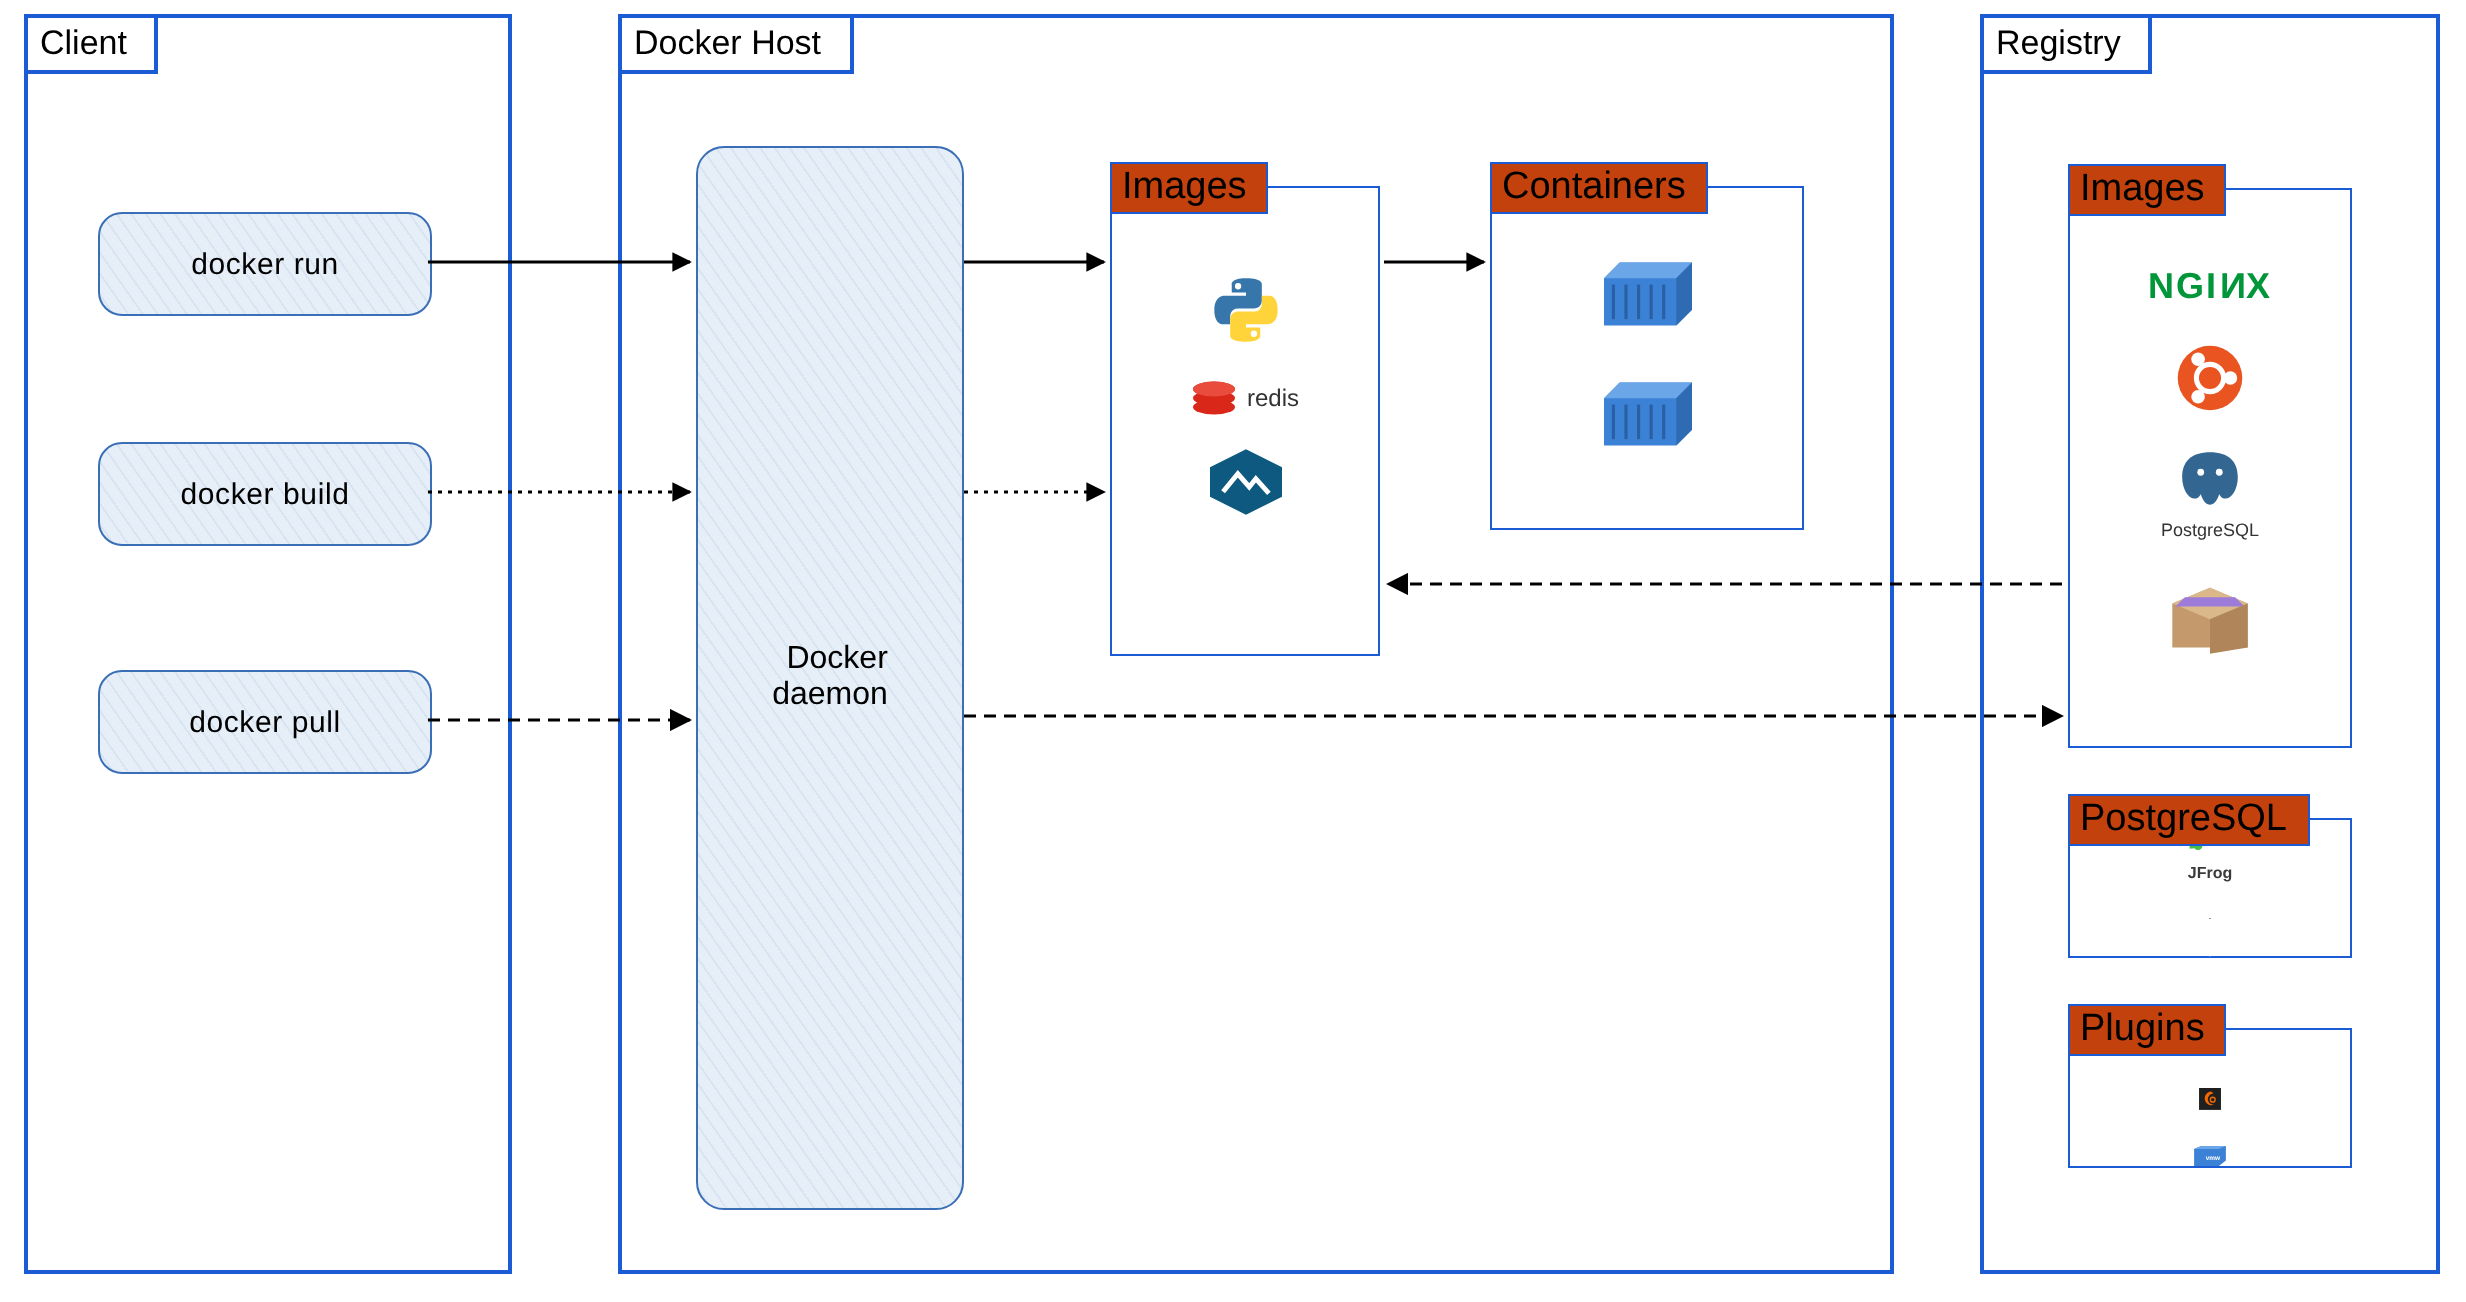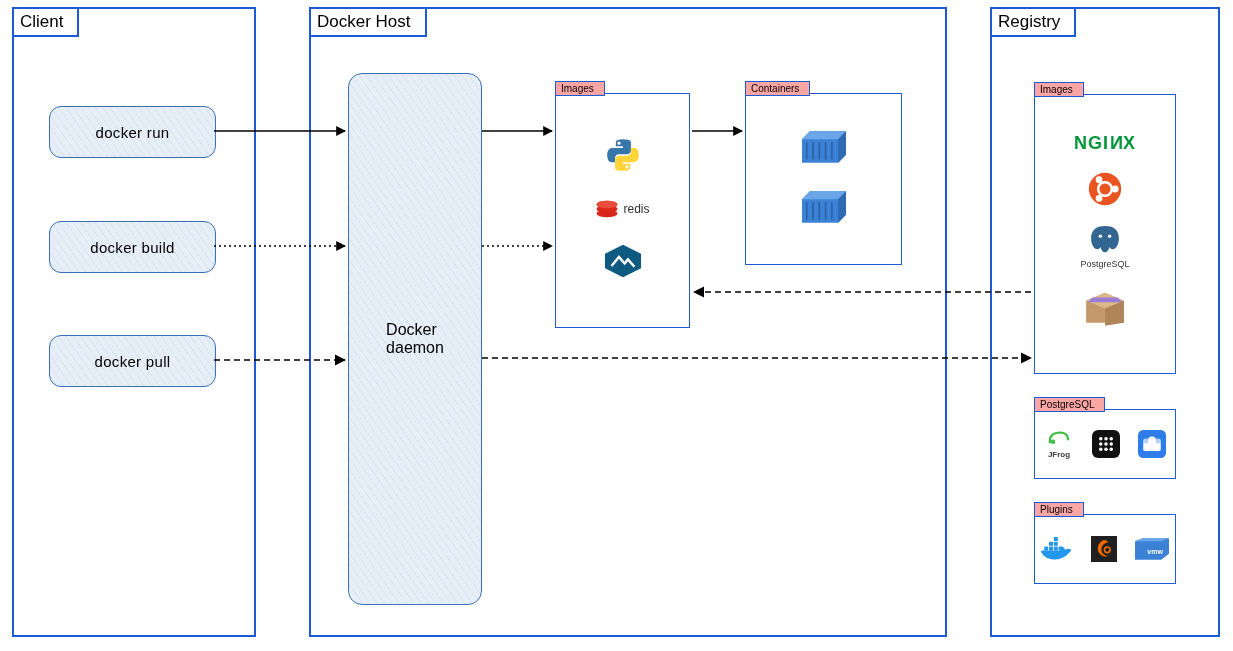--- a/index.html
+++ b/index.html
@@ -1,25 +1,25 @@
 <!DOCTYPE html>
 <html><head>
 <meta charset="utf-8">
 <style>
   html,body{margin:0;padding:0;background:#fff;font-family:Arial,Helvetica,sans-serif}
   .canvas{position:relative;width:1233px;height:651px}
   .panel{position:absolute;border:2px solid #1b5bd6;box-sizing:border-box}
   .panel-title{position:absolute;top:0;left:0;border:2px solid #1b5bd6;border-top:none;border-left:none;padding:3px 14px 3px 6px;font-size:17px;background:#fff}
-  .sub-label{position:absolute;border:1.5px solid #1b5bd6;padding:1px 10px 1px 5px;font-size:10px;background:#fca5a5;z-index:2}
+  .sub-label{position:absolute;border:1.5px solid #1b5bd6;padding:1px 10px 1px 5px;font-size:19px;background:#c2410c;z-index:2}
   .cmd{position:absolute;width:165px;height:50px;border:1.3px solid #3a6fb7;border-radius:12px;background:#e6eef7;display:flex;align-items:center;justify-content:center;font-family:Liberation Sans, sans-serif;font-size:15px;letter-spacing:.3px}
   .hatch{background-image:repeating-linear-gradient(55deg,#e6eef7 0,#e6eef7 5px,#d8e4f1 5px,#d8e4f1 6px)}
-  .daemon{position:absolute;border:1.3px solid #3a6fb7;border-radius:14px;display:flex;align-items:center;justify-content:center;text-align:left;font-size:16px}
+  .daemon{position:absolute;border:1.3px solid #3a6fb7;border-radius:14px;display:flex;align-items:center;justify-content:center;text-align:right;font-size:16px}
   .innerbox{position:absolute;border:1.5px solid #1b5bd6;box-sizing:border-box}
-  .icon-col{display:flex;flex-direction:column;align-items:center;gap:24px;padding-top:42px}
-  .icon-row{display:flex;flex-direction:row;align-items:center;justify-content:center;gap:18px;height:100%}
+  .icon-col{display:flex;flex-direction:column;align-items:center;gap:14px;padding-top:42px}
+  .icon-row{display:flex;flex-direction:column;align-items:center;justify-content:center;gap:18px;height:100%}
   svg.arrow{position:absolute;overflow:visible;pointer-events:none}
 </style>
 </head>
 <body>
 
 <div class="canvas">
 
   <div class="panel" style="left:12px;top:7px;width:244px;height:630px">
     <div class="panel-title">Client</div>
   </div>

